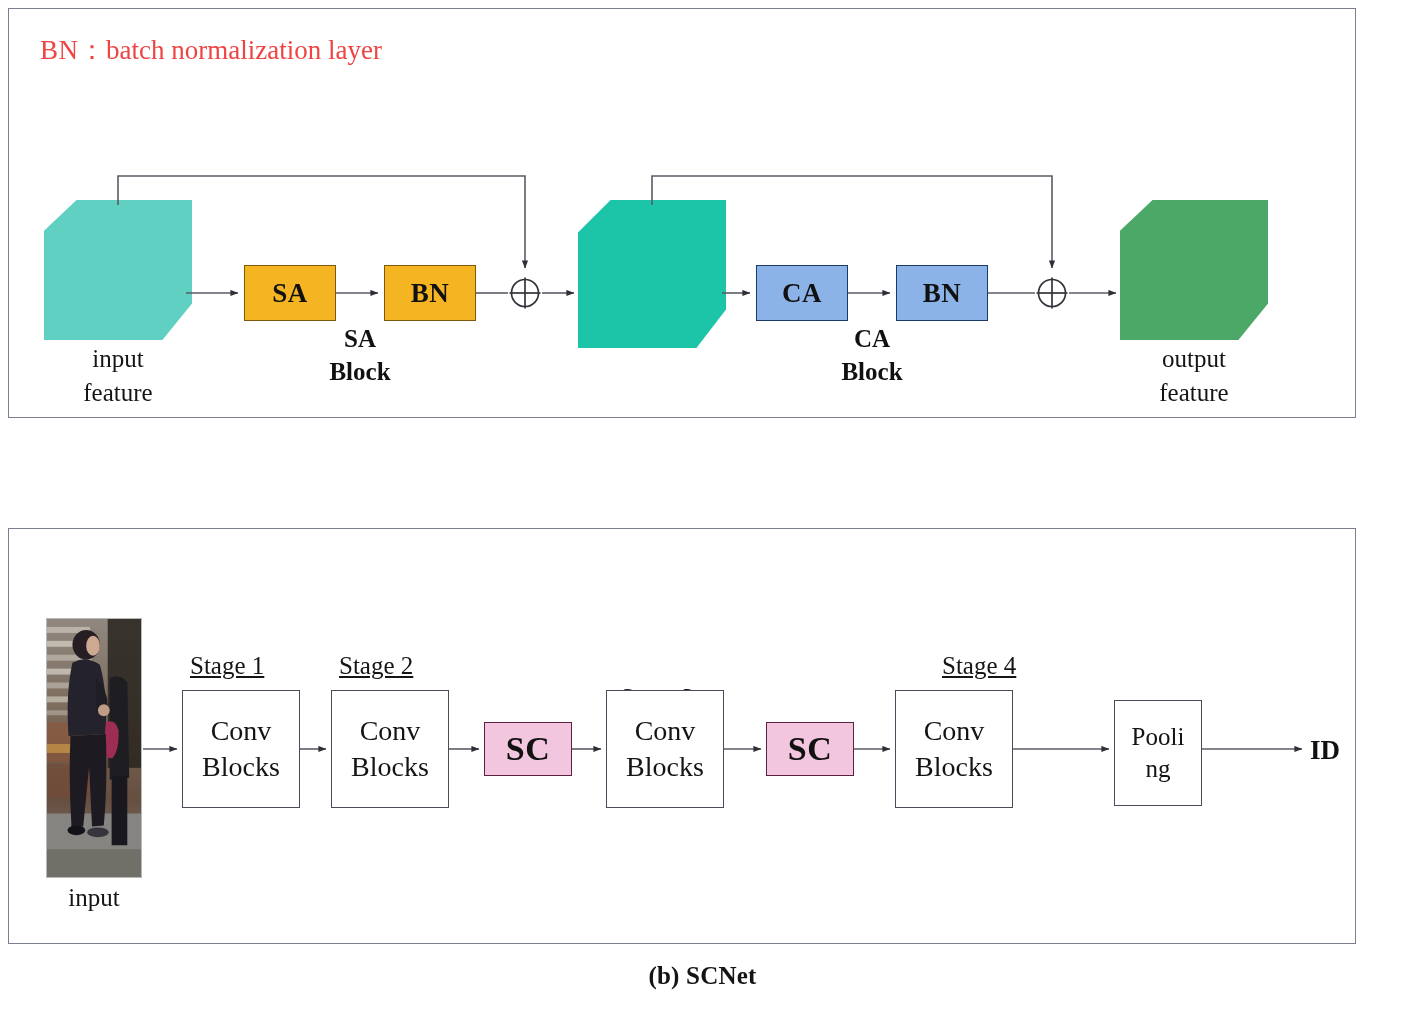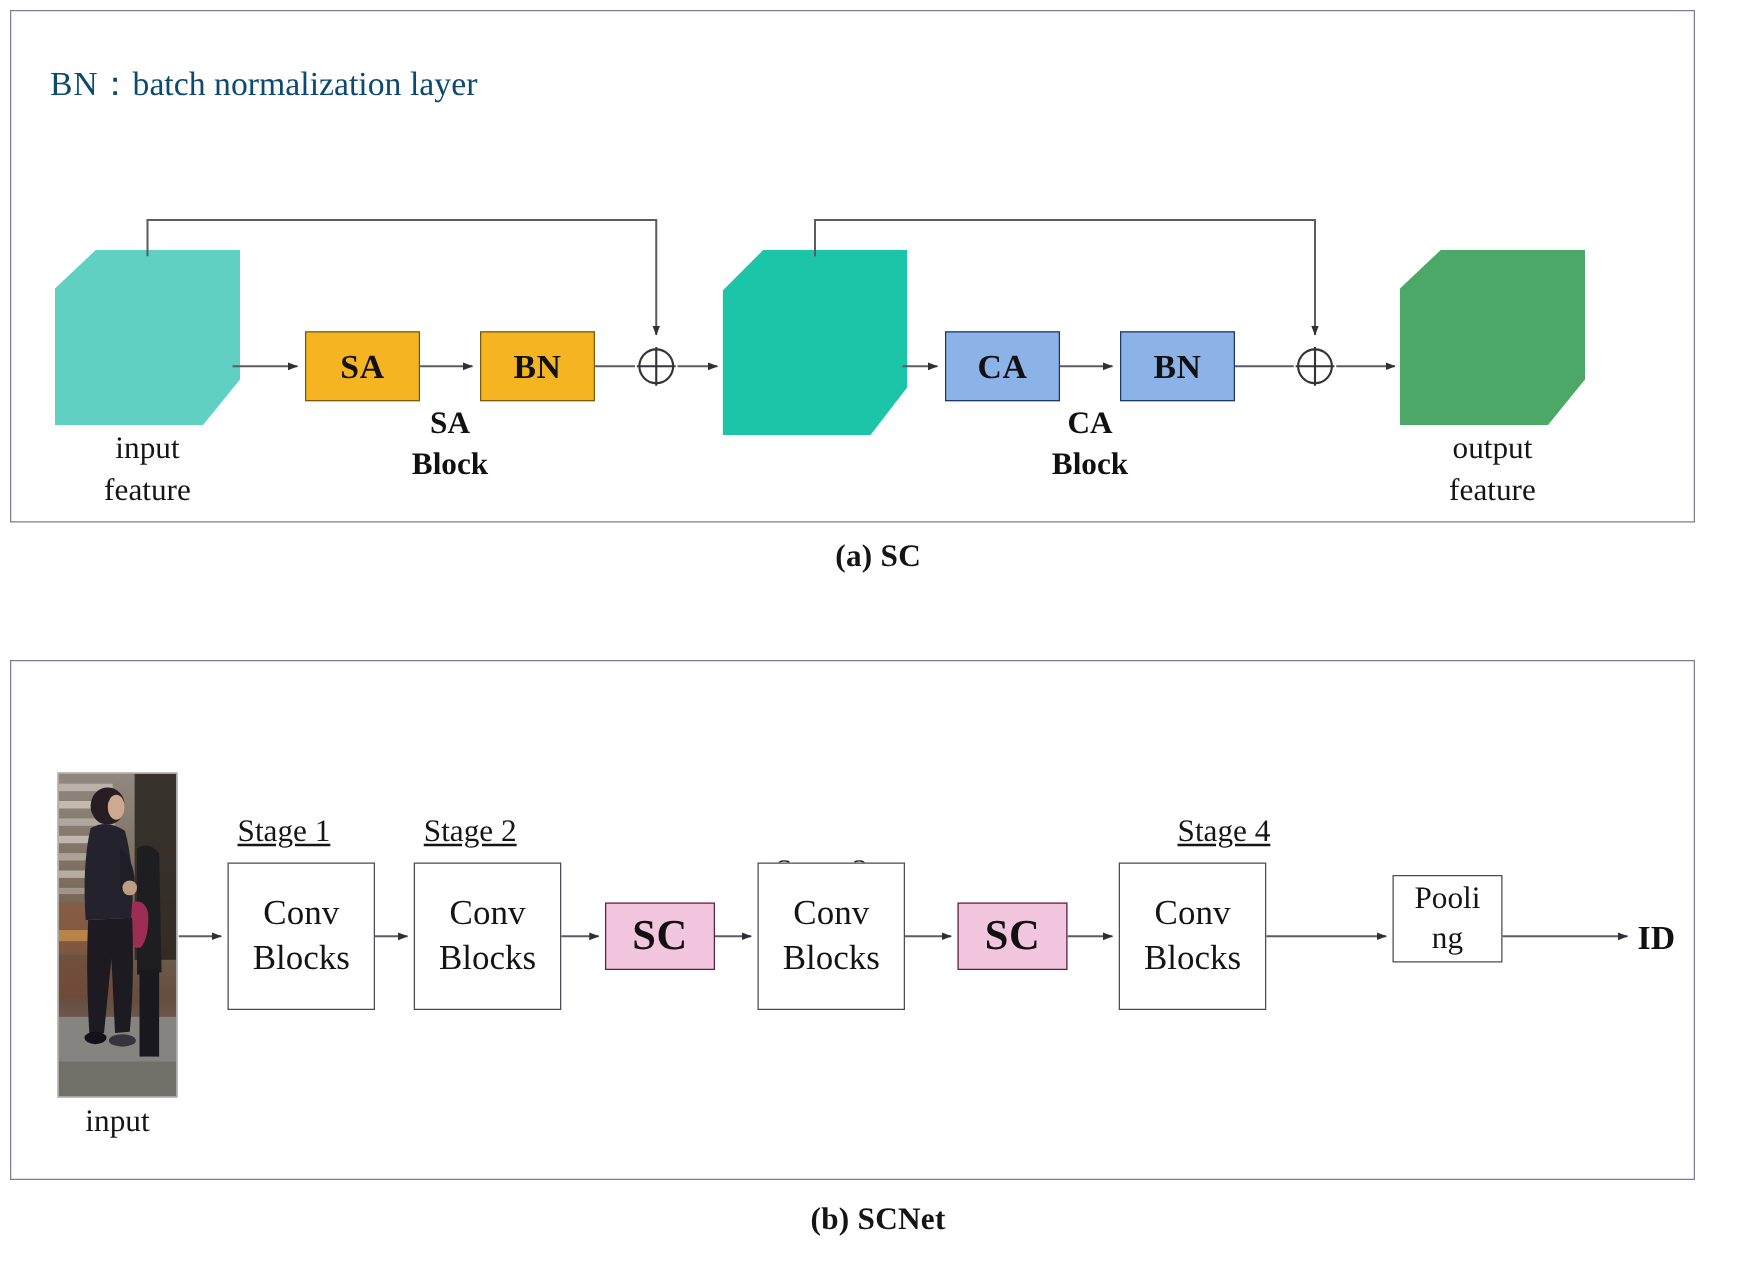--- a/index.html
+++ b/index.html
@@ -42,23 +42,22 @@
   }
   #caption-a { left: 0; top: 432px; }
   #caption-b { left: 0; top: 962px; }
 
   
   .legend {
     position: absolute;
     left: 40px;
     top: 32px;
     font-size: 27px;
-    color: #0c4a6e;
+    color: #ef4444;
     white-space: nowrap;
-    margin-top: 17px;
   }
   .legend .legend-key { letter-spacing: 0.5px; }
 
   
   .wire-layer {
     position: absolute;
     left: 0; top: 0;
     width: 100%;
     height: 100%;
     pointer-events: none;
@@ -178,21 +177,21 @@
     color: #141414;
     text-align: center;
     white-space: pre-line;
   }
   #conv-1 { left: 182px; top: 690px; width: 118px; height: 118px; }
   #conv-2 { left: 331px; top: 690px; width: 118px; height: 118px; }
   #conv-3 { left: 606px; top: 690px; width: 118px; height: 118px; }
   #conv-4 { left: 895px; top: 690px; width: 118px; height: 118px; }
 
   #pool-box {
-    left: 1114px; top: 700px; width: 88px; height: 70px;
+    left: 1114px; top: 700px; width: 88px; height: 106px;
     font-size: 25px;
   }
 
   .sc-box {
     position: absolute;
     background: #f2c6de;
     border: 1.3px solid #5c2040;
     box-sizing: border-box;
     display: flex;
     align-items: center;
@@ -252,21 +251,20 @@
     </svg>
   </div>
   <div class="sum-node" id="sum-2">
     <svg viewBox="0 0 34 34" xmlns="http://www.w3.org/2000/svg">
       <circle cx="17" cy="17" r="13.5" fill="#ffffff" stroke="#33333b" stroke-width="1.7"></circle>
       <line x1="17" y1="1.5" x2="17" y2="32.5" stroke="#33333b" stroke-width="1.7"></line>
       <line x1="1.5" y1="17" x2="32.5" y2="17" stroke="#33333b" stroke-width="1.7"></line>
     </svg>
   </div>
 
-  <div class="panel-caption" id="caption-a">(a) SC</div>
 
   <div class="panel" id="panel-b"></div>
 
   <div class="photo-frame">
     <svg viewBox="0 0 96 260" preserveAspectRatio="none" xmlns="http://www.w3.org/2000/svg">
       <defs>
         <linearGradient id="wallG" x1="0" y1="0" x2="0" y2="1">
           <stop offset="0%" stop-color="#9a9188"></stop>
           <stop offset="45%" stop-color="#7d6a58"></stop>
           <stop offset="70%" stop-color="#6d5444"></stop>

